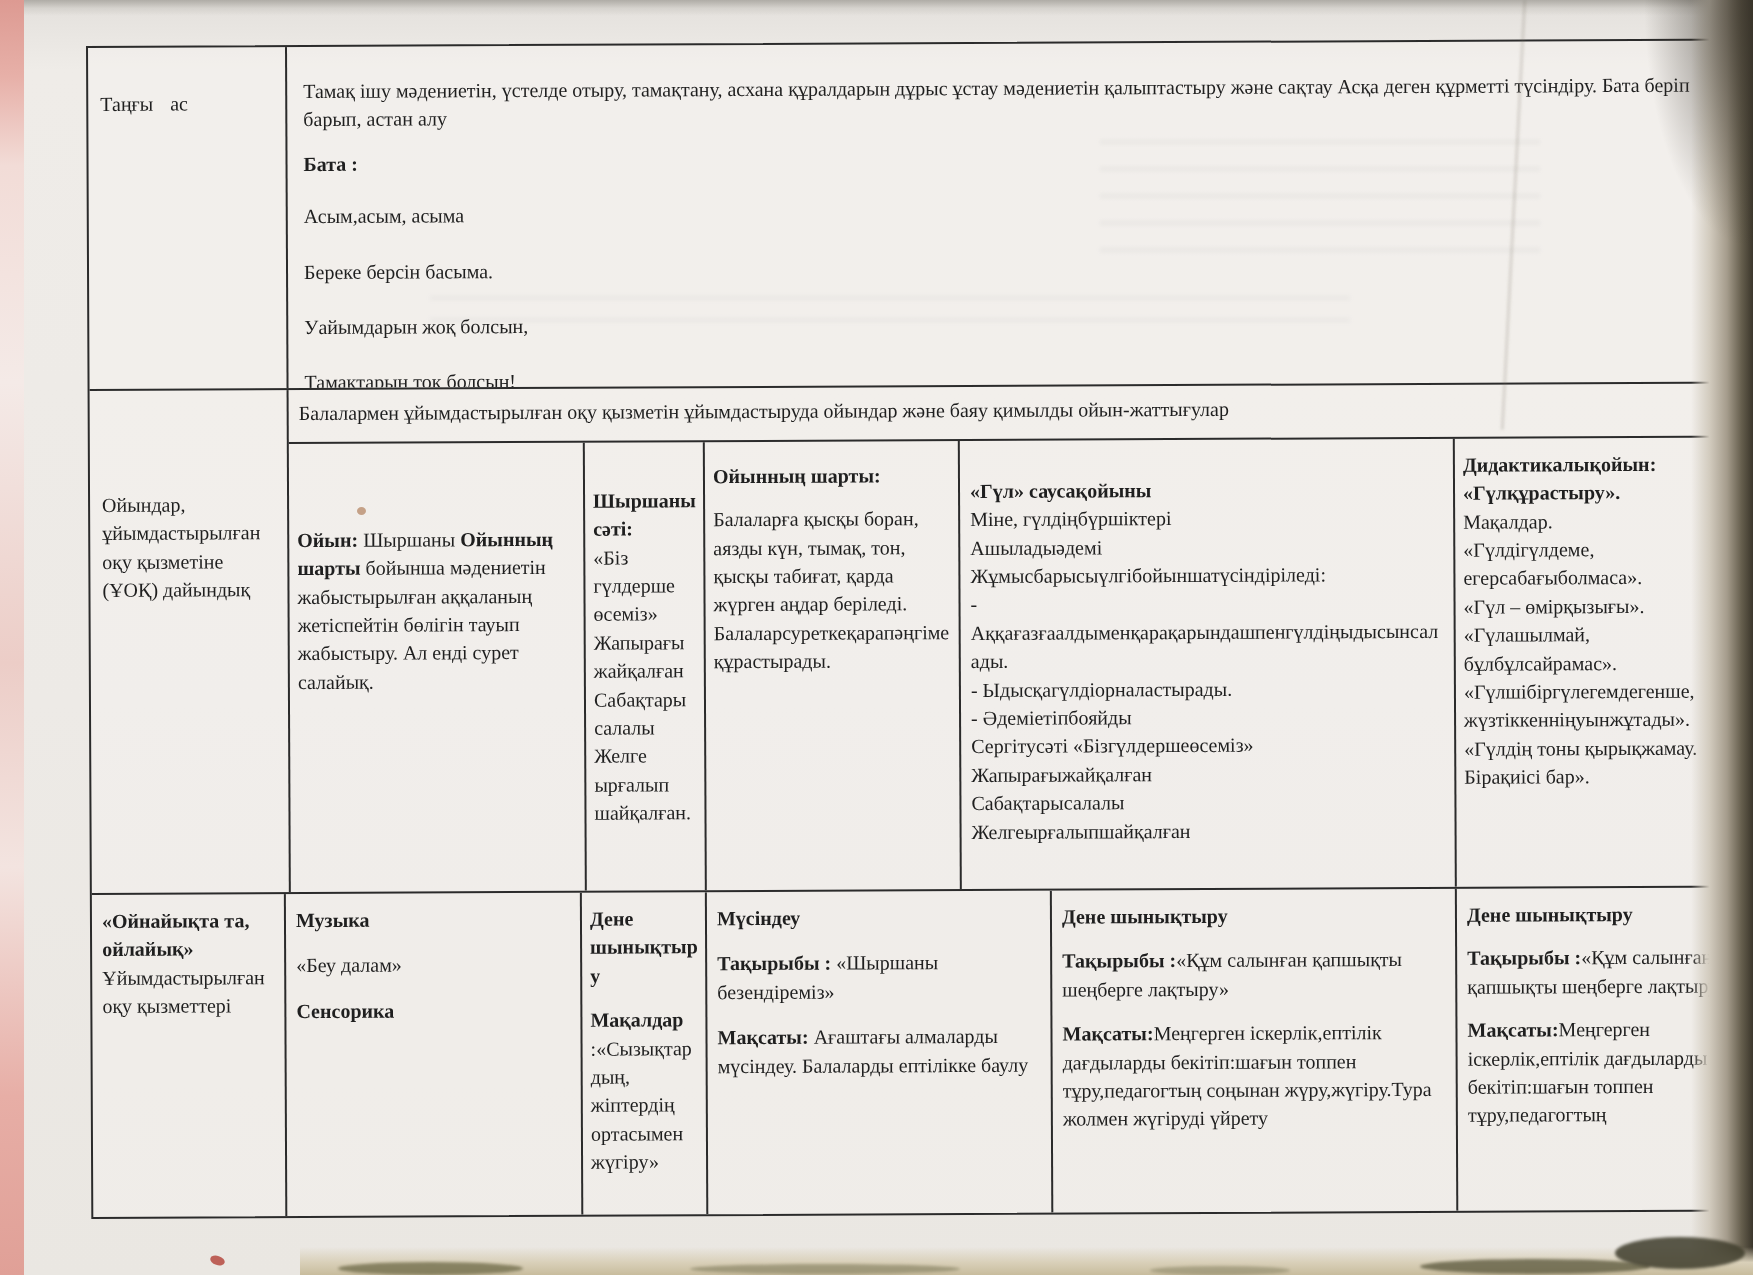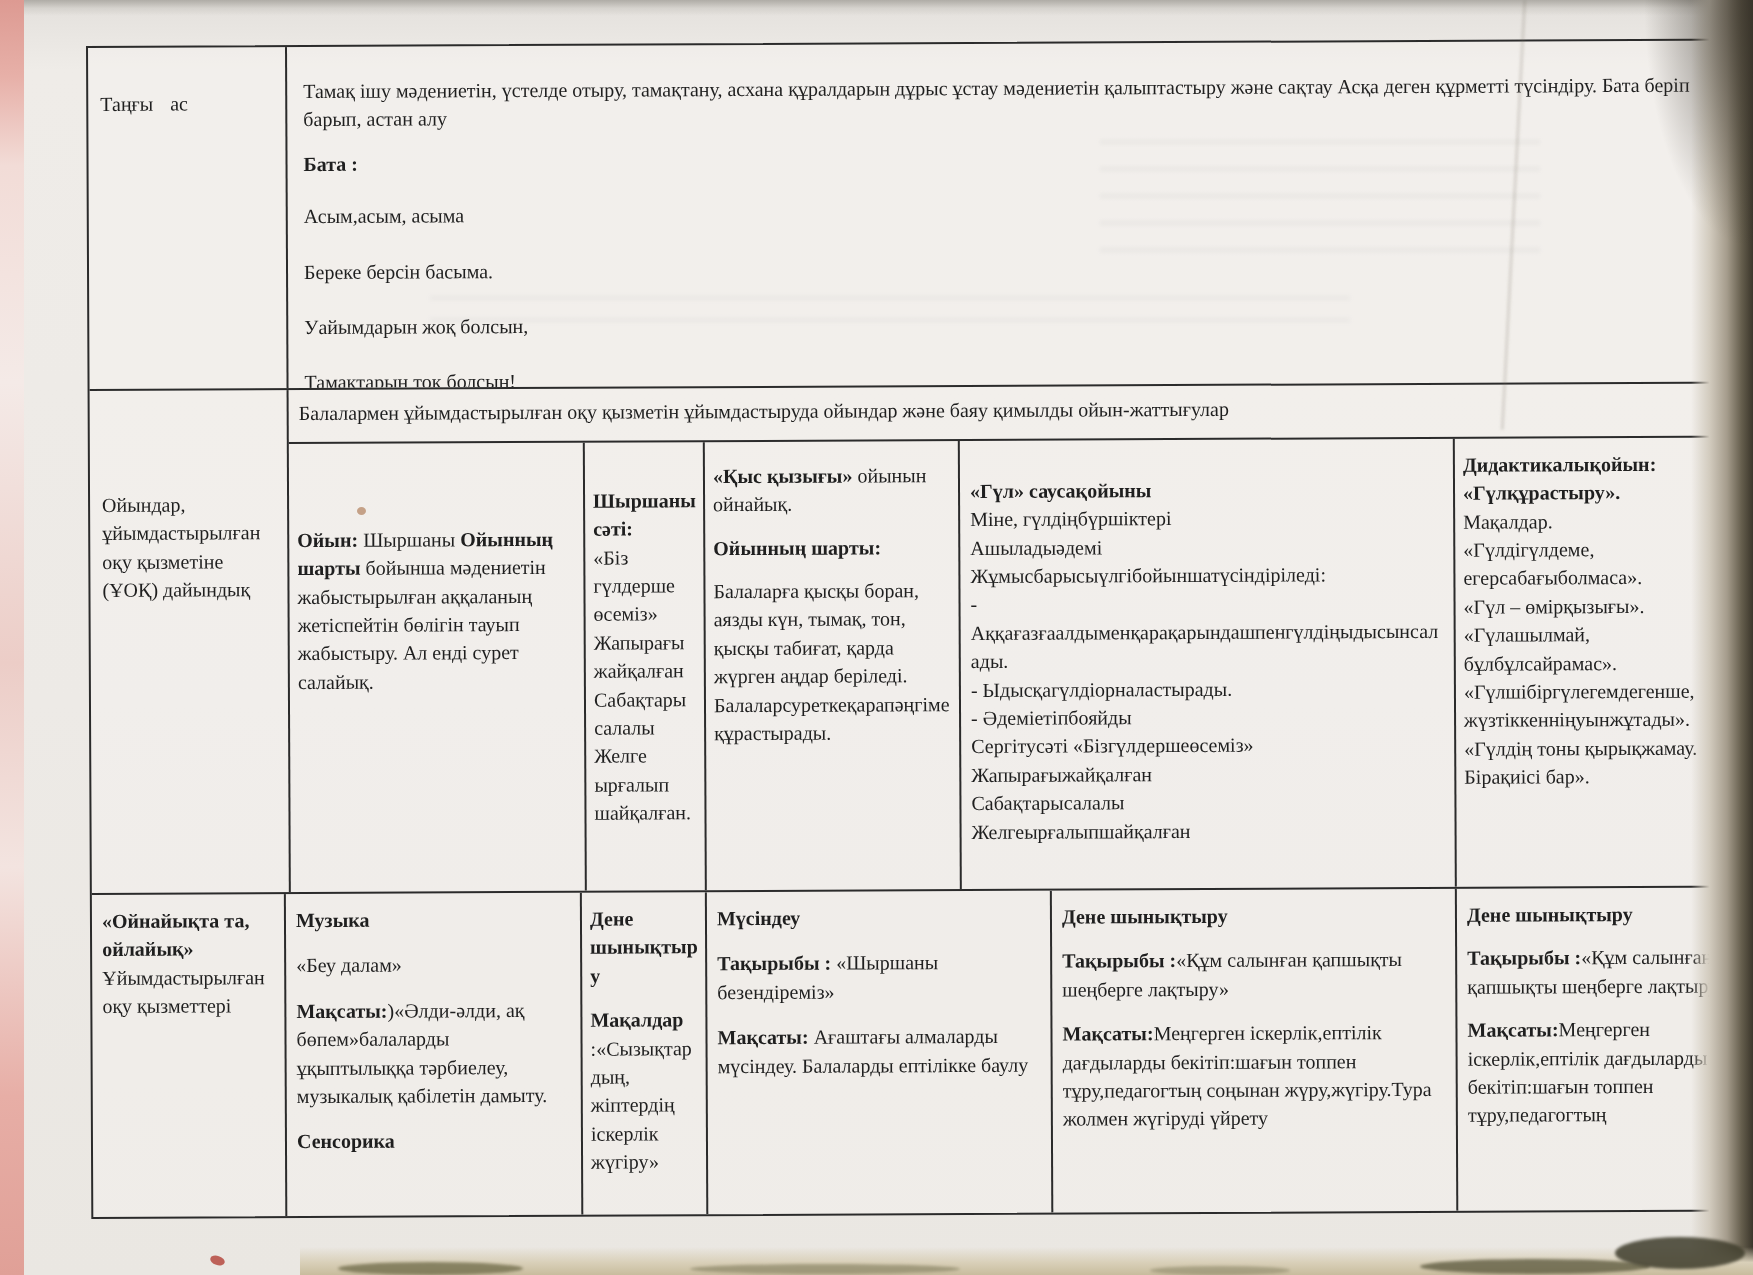--- a/index.html
+++ b/index.html
@@ -114,21 +114,20 @@
       <div class="cell banner">Балалармен ұйымдастырылған оқу қызметін ұйымдастыруда ойындар және баяу қимылды ойын-жаттығулар</div>
       <div class="r2cols">
         <div class="cell c21">
           <p><span class="b">Ойын:</span><span> Шыршаны </span><span class="b">Ойынның шарты</span><span> бойынша мәдениетін жабыстырылған аққаланың жетіспейтін бөлігін тауып жабыстыру. Ал енді сурет салайық.</span></p>
         </div>
         <div class="cell c22">
           <div class="b">Шыршаны сәті:</div>
           <div>«Біз гүлдерше өсеміз» Жапырағы жайқалған Сабақтары салалы Желге ырғалып шайқалған.</div>
         </div>
         <div class="cell c23">
-          <p><span class="b">«Қыс қызығы»</span><span> ойынын ойнайық.</span></p>
           <p class="b">Ойынның шарты:</p>
           <p>Балаларға қысқы боран, аязды күн, тымақ, тон, қысқы табиғат, қарда жүрген аңдар беріледі. Балаларсуреткеқарапәңгімеқұрастырады.</p>
         </div>
         <div class="cell c24">
           <div class="b">«Гүл» саусақойыны</div>
           <div>Міне, гүлдіңбүршіктері</div>
           <div>Ашыладыәдемі</div>
           <div>Жұмысбарысыүлгібойыншатүсіндіріледі:</div>
           <div>-</div>
           <div>Аққағазғаалдыменқарақарындашпенгүлдіңыдысынсалады.</div>
@@ -152,26 +151,25 @@
     </div>
   </div>
 
   <div class="trow r3">
     <div class="cell lbl3">
       <p><span class="b">«Ойнайықта та, ойлайық»</span><span> Ұйымдастырылған оқу қызметтері</span></p>
     </div>
     <div class="cell c31">
       <p class="b">Музыка</p>
       <p>«Беу далам»</p>
-      <p><span class="b">Мақсаты:</span><span>)«Әлди-әлди, ақ бөпем»балаларды ұқыптылыққа тәрбиелеу, музыкалық қабілетін дамыту.</span></p>
       <p class="b">Сенсорика</p>
     </div>
     <div class="cell c32">
       <p class="b">Дене шынықтыру</p>
-      <p><span class="b">Мақалдар</span><span> :«Сызықтардың, жіптердің іскерлік жүгіру»</span></p>
+      <p><span class="b">Мақалдар</span><span> :«Сызықтардың, жіптердің ортасымен жүгіру»</span></p>
     </div>
     <div class="cell c33">
       <p class="b">Мүсіндеу</p>
       <p><span class="b">Тақырыбы :</span><span> «Шыршаны безендіреміз»</span></p>
       <p><span class="b">Мақсаты:</span><span> Ағаштағы алмаларды мүсіндеу. Балаларды ептілікке баулу</span></p>
     </div>
     <div class="cell c34">
       <p class="b">Дене шынықтыру</p>
       <p><span class="b">Тақырыбы :</span><span>«Құм салынған қапшықты шеңберге лақтыру»</span></p>
       <p><span class="b">Мақсаты:</span><span>Меңгерген іскерлік,ептілік дағдыларды бекітіп:шағын топпен тұру,педагогтың соңынан жүру,жүгіру.Тура жолмен жүгіруді үйрету</span></p>

